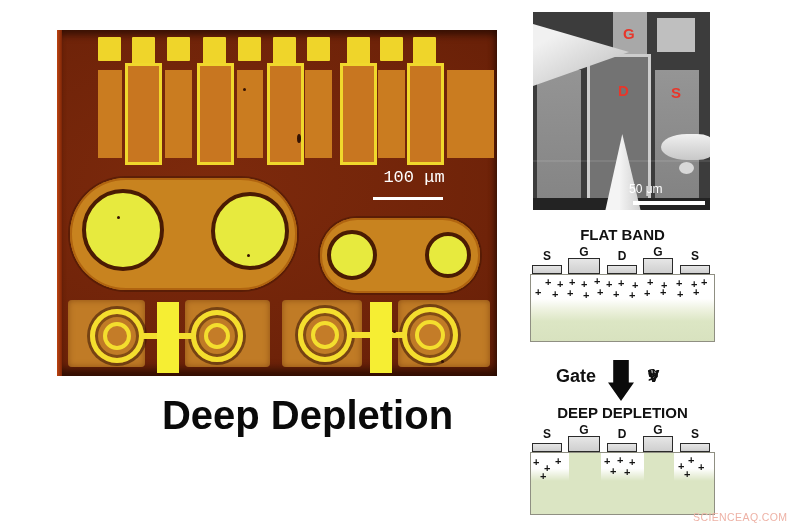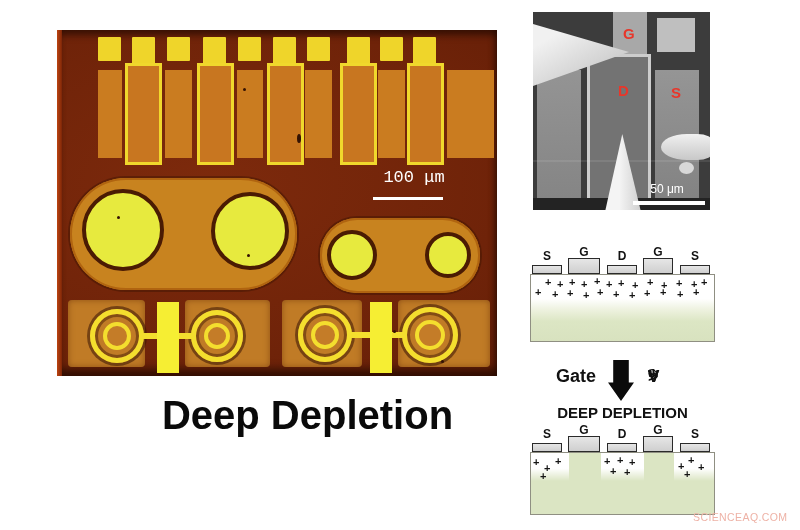--- a/index.html
+++ b/index.html
@@ -152,24 +152,25 @@
     <div class="sq"></div>
     <div class="bottomband"></div>
     <div class="scanline"></div>
     <div class="probe1"></div>
     <div class="probe2"></div>
     <div class="probe3"></div>
     <div class="blob"></div>
     <div class="sem-label" style="left: 90px; top: 13px; color: rgb(232, 54, 42);">G</div>
     <div class="sem-label" style="left: 85px; top: 70px; color: rgb(232, 54, 42);">D</div>
     <div class="sem-label" style="left: 138px; top: 72px; color: rgb(232, 54, 42);">S</div>
-    <div class="sscale-label" style="left:96px;top:170px;width:76px;text-align:center;">50 μm</div>
+    <div class="sscale-label" style="left:96px;top:170px;width:76px;">50 μm</div>
     <div class="sscale-bar"></div>
   </div>
 
+  <div class="diag-title" style="left:530px;top:226px;">FLAT BAND</div>
   <div class="diagram" id="fb-diagram" style="top:245px;height:98px;">
     <div class="substrate fb-sub">
         <span class="plus" style="left: 14px; top: 2px;">+</span>
         <span class="plus" style="left: 26px; top: 4px;">+</span>
         <span class="plus" style="left: 38px; top: 2px;">+</span>
         <span class="plus" style="left: 50px; top: 4px;">+</span>
         <span class="plus" style="left: 63px; top: 1px;">+</span>
         <span class="plus" style="left: 75px; top: 4px;">+</span>
         <span class="plus" style="left: 87px; top: 3px;">+</span>
         <span class="plus" style="left: 101px; top: 5px;">+</span>

